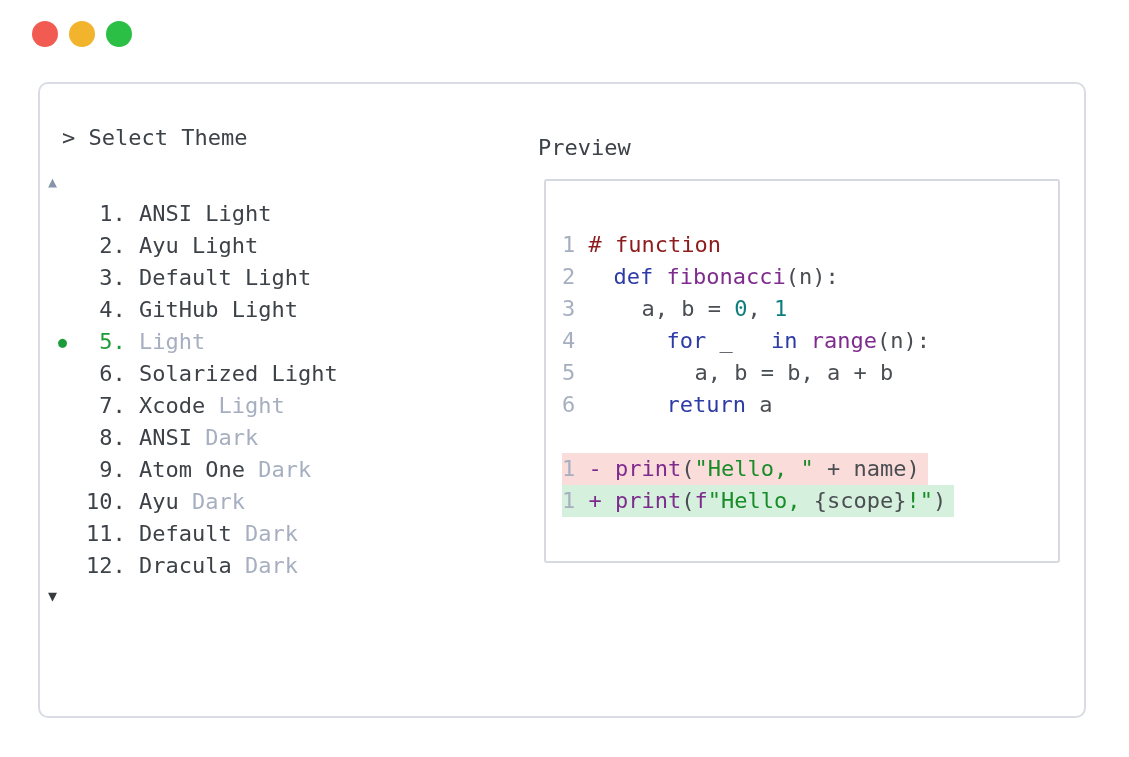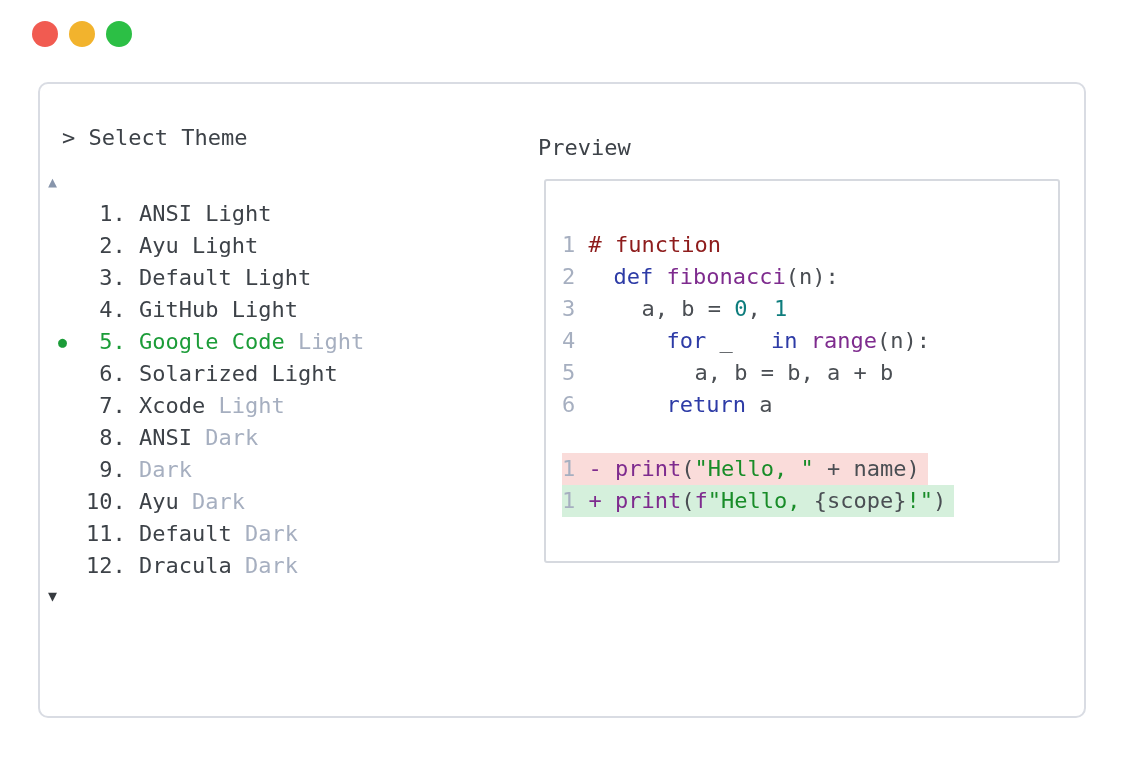--- a/index.html
+++ b/index.html
@@ -57,25 +57,25 @@
     </div>
 
   <div class="panel">
     <div class="prompt">&gt; Select Theme</div>
     <div class="arrow up">▲</div>
     <div class="list" id="theme-list">
         <div class="row"><span class="dot-slot"></span><span class="t-dark">&nbsp;1. </span><span class="t-dark">ANSI </span><span class="t-dark">Light</span></div>
         <div class="row"><span class="dot-slot"></span><span class="t-dark">&nbsp;2. </span><span class="t-dark">Ayu </span><span class="t-dark">Light</span></div>
         <div class="row"><span class="dot-slot"></span><span class="t-dark">&nbsp;3. </span><span class="t-dark">Default </span><span class="t-dark">Light</span></div>
         <div class="row"><span class="dot-slot"></span><span class="t-dark">&nbsp;4. </span><span class="t-dark">GitHub </span><span class="t-dark">Light</span></div>
-        <div class="row"><span class="dot-slot">●</span><span class="t-green">&nbsp;5. </span><span class="t-green">Google Code </span><span class="t-muted">Light</span></div>
+        <div class="row"><span class="dot-slot">●</span><span class="t-green">&nbsp;5. </span><span class="t-muted">Light</span></div>
         <div class="row"><span class="dot-slot"></span><span class="t-dark">&nbsp;6. </span><span class="t-dark">Solarized </span><span class="t-dark">Light</span></div>
         <div class="row"><span class="dot-slot"></span><span class="t-dark">&nbsp;7. </span><span class="t-dark">Xcode </span><span class="t-muted">Light</span></div>
         <div class="row"><span class="dot-slot"></span><span class="t-dark">&nbsp;8. </span><span class="t-dark">ANSI </span><span class="t-muted">Dark</span></div>
-        <div class="row"><span class="dot-slot"></span><span class="t-dark">&nbsp;9. </span><span class="t-muted">Dark</span></div>
+        <div class="row"><span class="dot-slot"></span><span class="t-dark">&nbsp;9. </span><span class="t-dark">Atom One </span><span class="t-muted">Dark</span></div>
         <div class="row"><span class="dot-slot"></span><span class="t-dark">10. </span><span class="t-dark">Ayu </span><span class="t-muted">Dark</span></div>
         <div class="row"><span class="dot-slot"></span><span class="t-dark">11. </span><span class="t-dark">Default </span><span class="t-muted">Dark</span></div>
         <div class="row"><span class="dot-slot"></span><span class="t-dark">12. </span><span class="t-dark">Dracula </span><span class="t-muted">Dark</span></div>
       </div>
     <div class="arrow down">▼</div>
 
     <div class="preview-label">Preview</div>
     <div class="preview-box">
       <div id="code-lines">
           <div class="code-line"><span class="tk-ln">1 </span><span class="tk-comment"># function</span></div>

